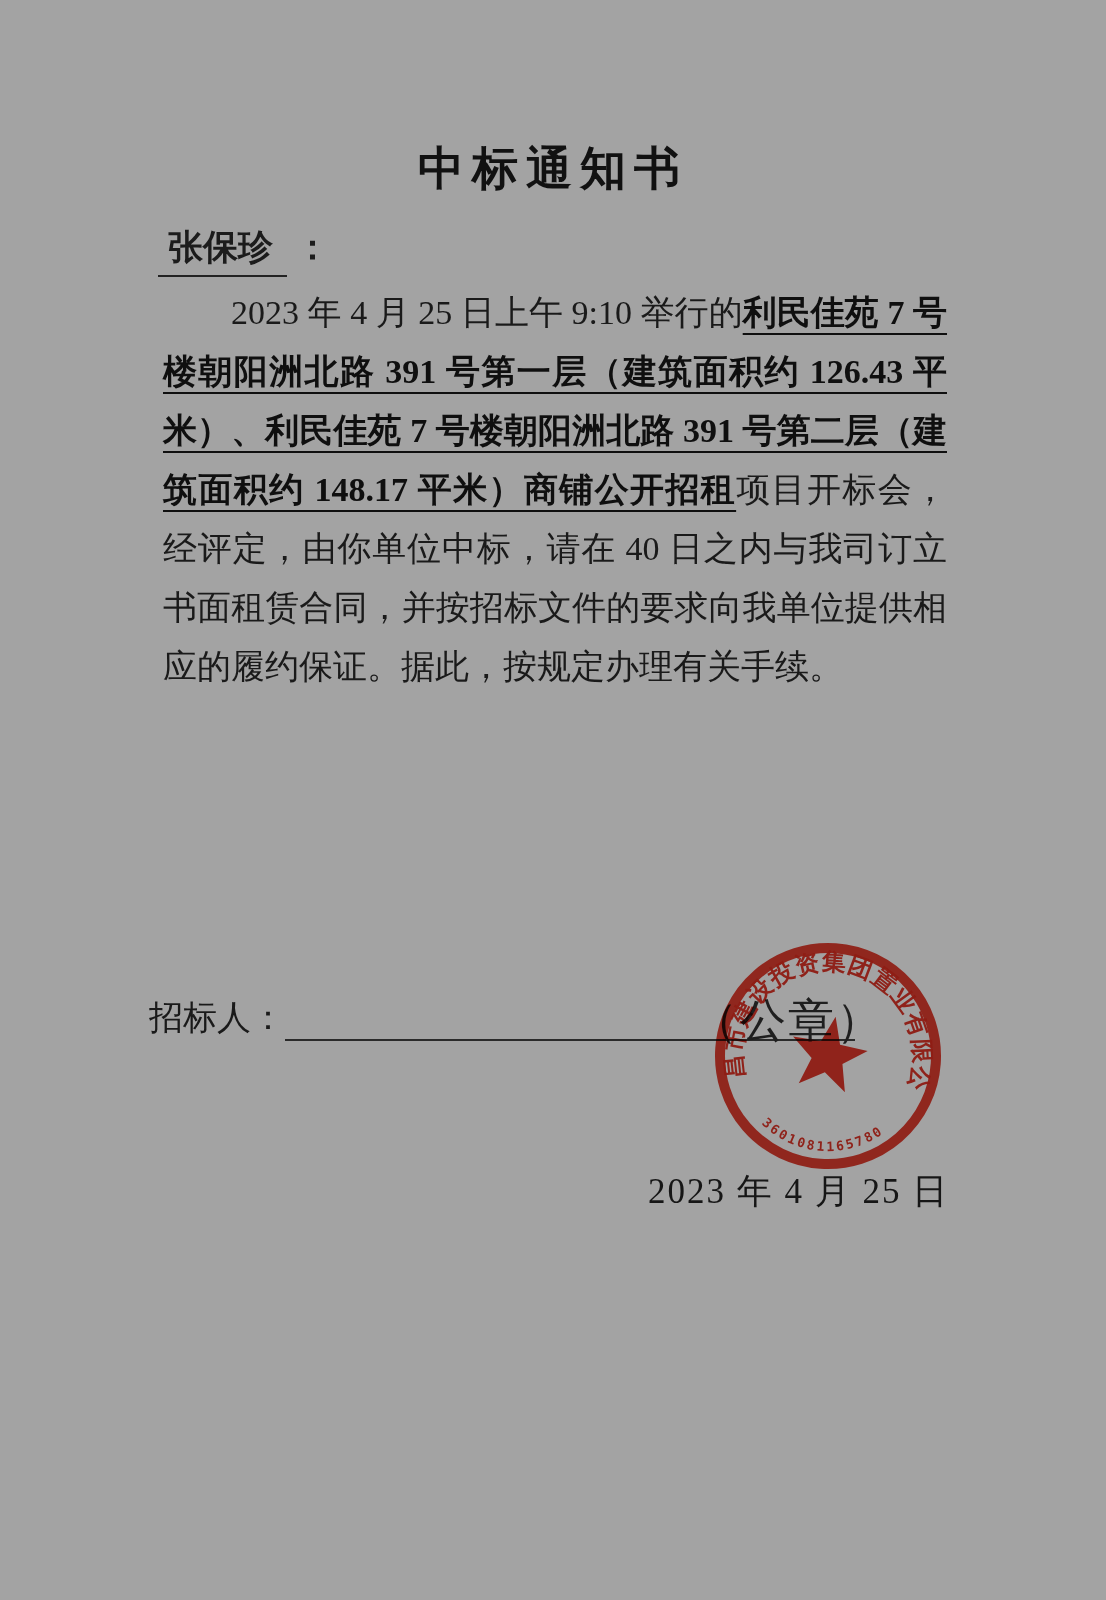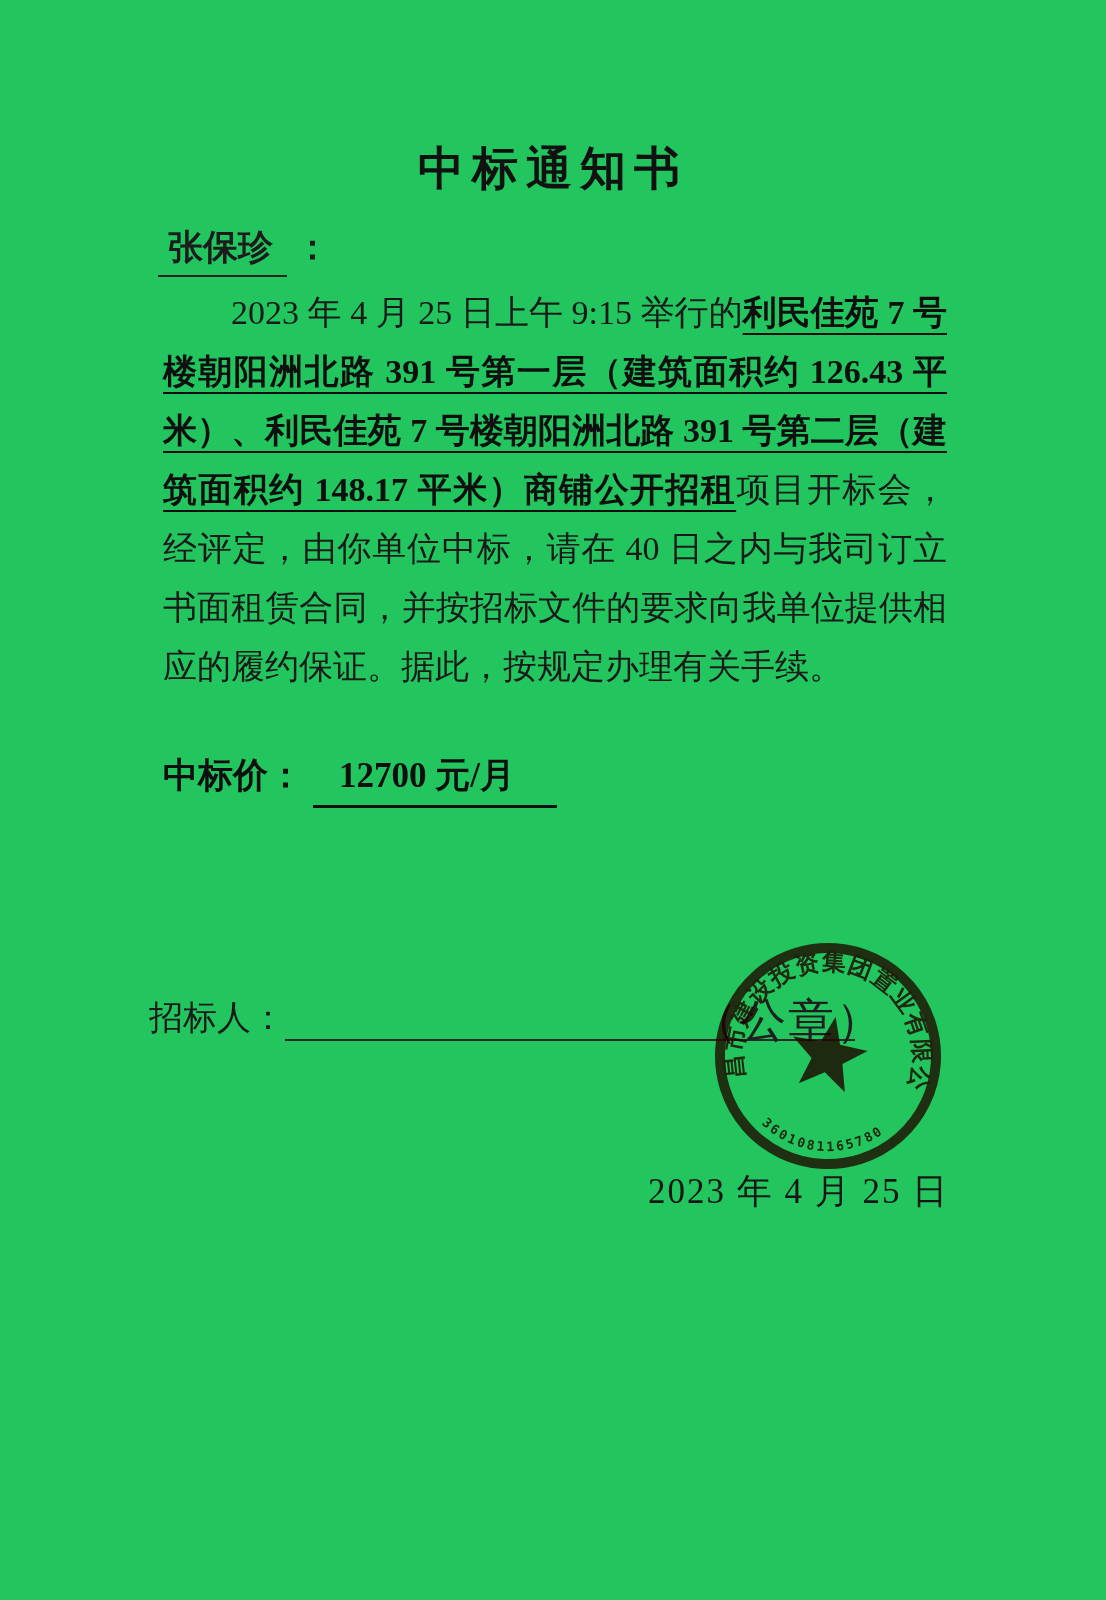--- a/index.html
+++ b/index.html
@@ -2,21 +2,21 @@
 <html><head>
 <meta charset="utf-8">
 <style>
   * { margin: 0; padding: 0; box-sizing: border-box; }
   html, body { background: #e8e8e6; }
   .page {
     position: relative;
     width: 1106px;
     height: 1600px;
     margin: 0 auto;
-    background: #22c55e;
+    background: #a3a3a3;
     color: #1c1c1c;
     font-family: "Liberation Serif", "DejaVu Serif", serif;
     overflow: hidden;
   }
   .doc-title {
     position: absolute;
     top: 138px;
     left: 0;
     width: 100%;
     text-align: center;
@@ -129,25 +129,22 @@
 <body>
 
 <div class="page">
 
   <div class="doc-title">中标通知书</div>
 
   <div class="recipient-line">
     <span class="recipient-name">张保珍</span><span class="recipient-colon">：</span>
   </div>
 
-  <p class="body-paragraph"><span>2023 年 4 月 25 日上午 9:15 举行的</span><span class="award-highlight">利民佳苑 7 号楼朝阳洲北路 391 号第一层（建筑面积约 126.43 平米）、利民佳苑 7 号楼朝阳洲北路 391 号第二层（建筑面积约 148.17 平米）商铺公开招租</span><span>项目开标会，经评定，由你单位中标，请在 40 日之内与我司订立书面租赁合同，并按招标文件的要求向我单位提供相应的履约保证。据此，按规定办理有关手续。</span></p>
+  <p class="body-paragraph"><span>2023 年 4 月 25 日上午 9:10 举行的</span><span class="award-highlight">利民佳苑 7 号楼朝阳洲北路 391 号第一层（建筑面积约 126.43 平米）、利民佳苑 7 号楼朝阳洲北路 391 号第二层（建筑面积约 148.17 平米）商铺公开招租</span><span>项目开标会，经评定，由你单位中标，请在 40 日之内与我司订立书面租赁合同，并按招标文件的要求向我单位提供相应的履约保证。据此，按规定办理有关手续。</span></p>
 
-  <div class="bid-price-line">
-    <span>中标价：</span><span class="bid-price-value">12700 元/月</span>
-  </div>
 
   <div class="tenderer-line">
     <span>招标人：</span><span class="signature-line"></span>
   </div>
 
   <div class="seal-note">（公章）</div>
 
   <svg class="company-seal" viewBox="-130 -130 260 260" xmlns="http://www.w3.org/2000/svg">
     <defs>
       <path id="arcCompany" d="M -80.8 29.4 A 86 86 0 1 1 80.8 29.4" fill="none"></path>

